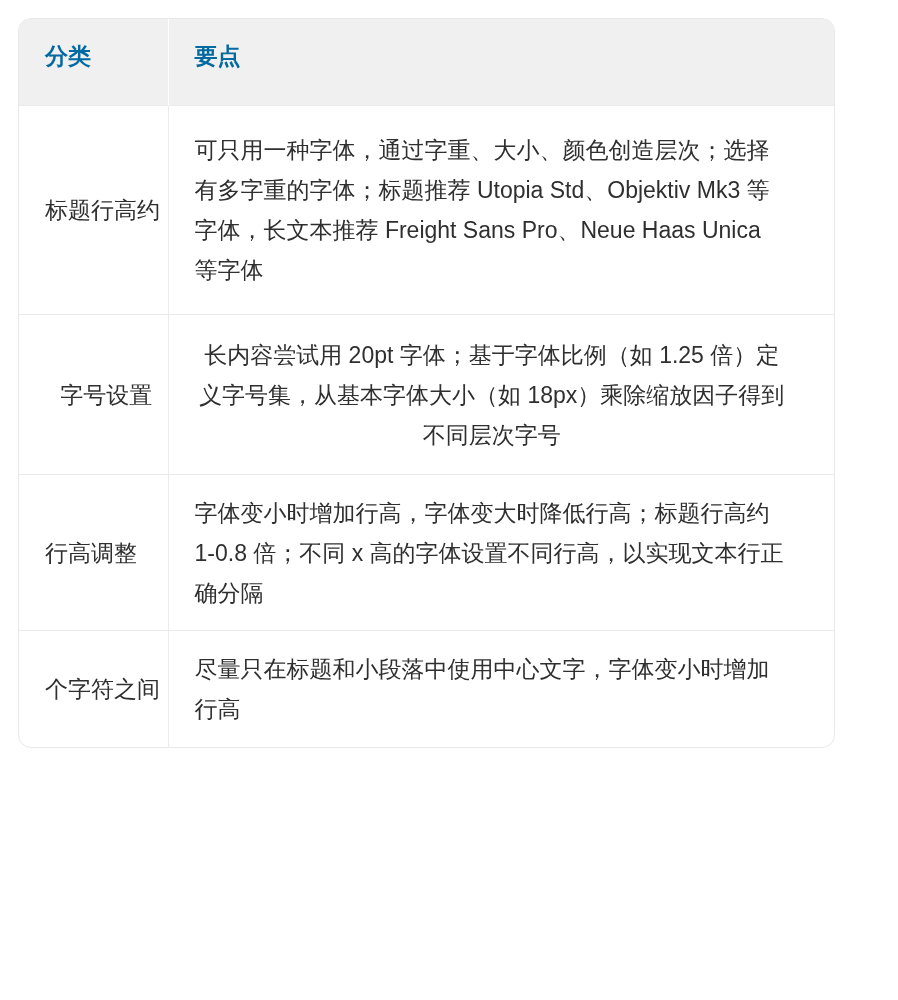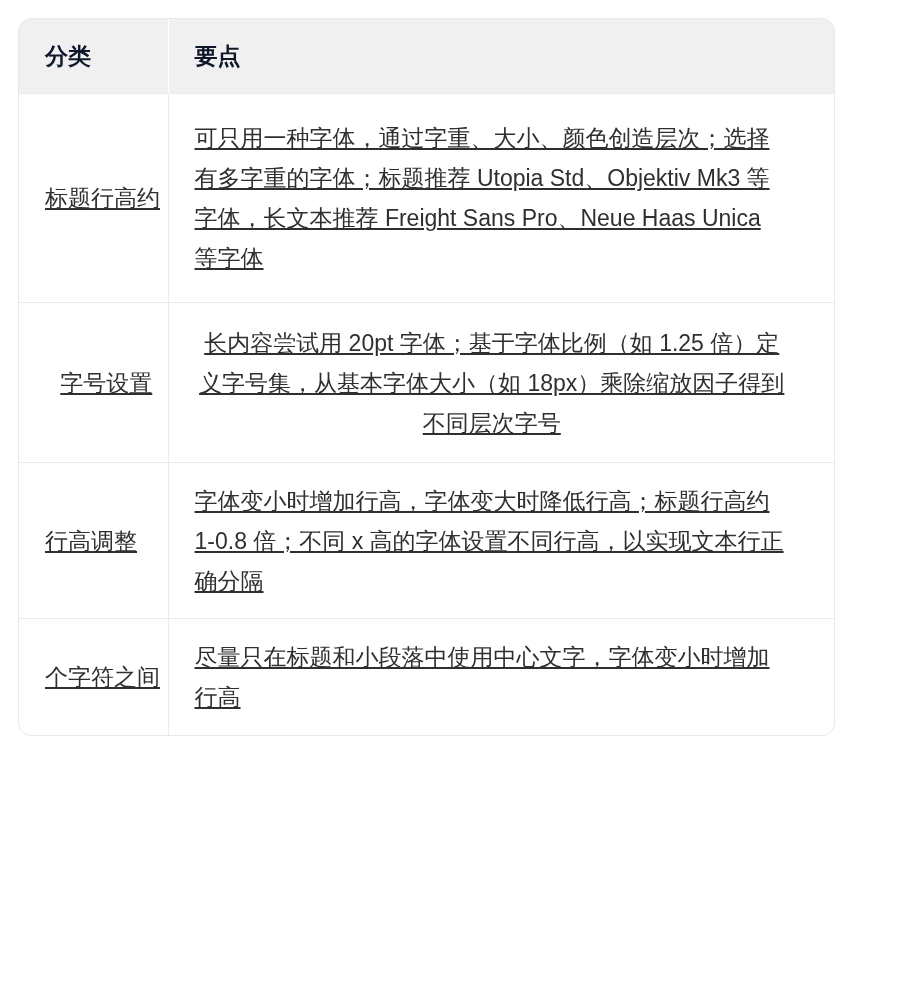--- a/index.html
+++ b/index.html
@@ -26,34 +26,33 @@
     border-collapse: collapse;
     table-layout: fixed;
     font-size: 23px;
     color: #2f2f2f;
   }
   table.guidelines col.c-category { width: 149px; }
   table.guidelines th {
     background: #f0f0f0;
     height: 74px;
     font-weight: 700;
-    color: #0f172a;
+    color: #0369a1;
     text-align: left;
-    padding: 0 0 0 26px;
+    padding: 0 0 12px 26px;
     vertical-align: middle;
   }
   table.guidelines th.col-category {
     border-right: 1px solid rgba(255,255,255,0.9);
   }
   table.guidelines td {
     vertical-align: middle;
     line-height: 40px;
     padding: 0 0 0 26px;
     border-top: 1px solid #ebebeb;
-    text-decoration: underline;
   }
   table.guidelines td.cell-category {
     border-right: 1px solid #ebebeb;
   }
   table.guidelines td.cell-points {
     padding-right: 45px;
   }
   tr.r1 td { height: 208px; }
   tr.r2 td { height: 159px; text-align: center; }
   tr.r3 td { height: 128px; }

